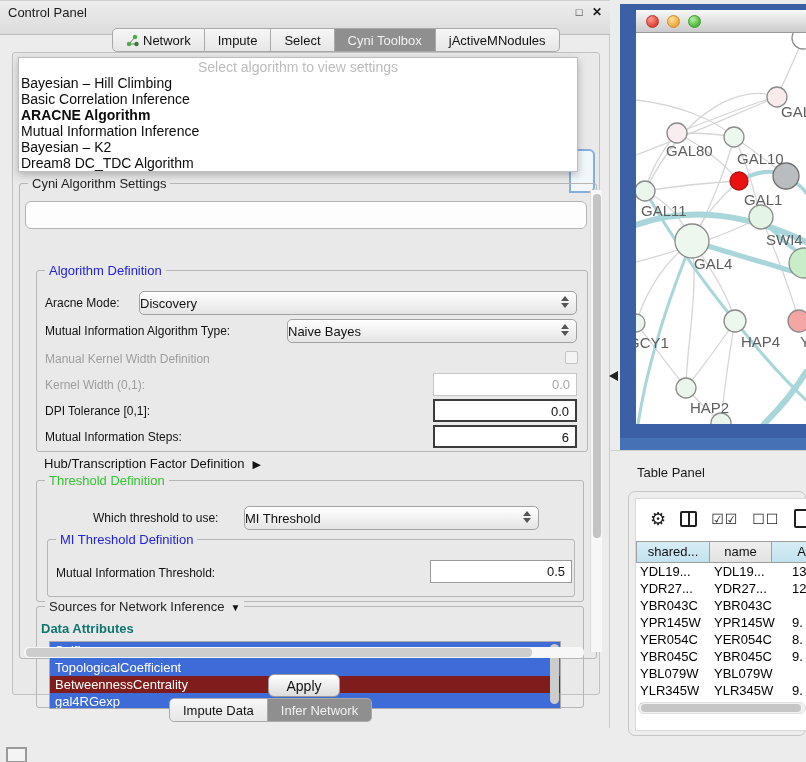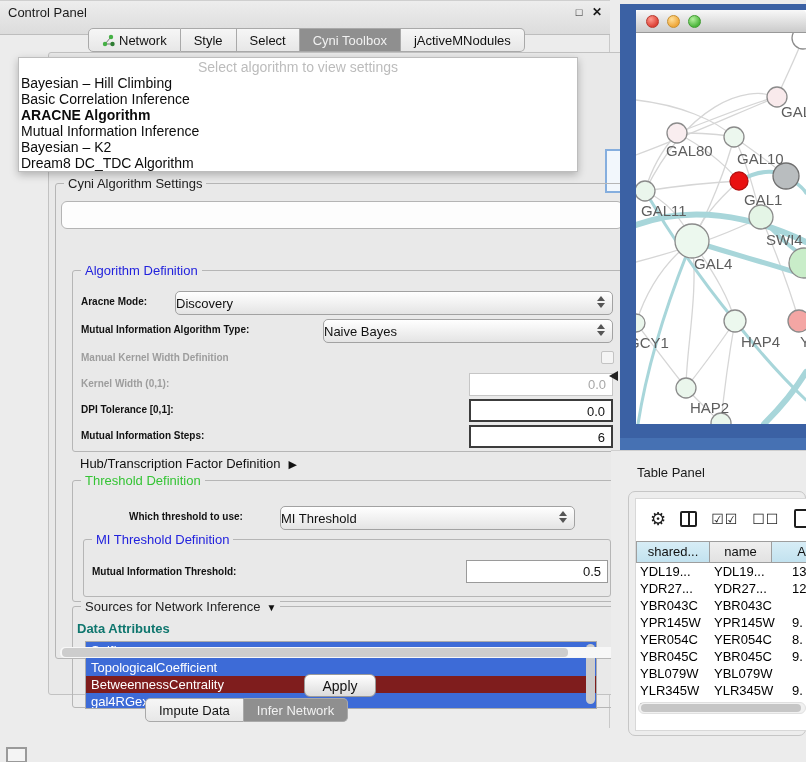--- a/index.html
+++ b/index.html
@@ -13,50 +13,50 @@
     background:linear-gradient(#ededed,#dcdcdc); border-top:1px solid #cfcfcf; border-bottom:1px solid #bdbdbd; }
   #cp-title { position:absolute; left:8px; top:4px; font-size:13px; color:#1a1a1a; }
   .win-btn { position:absolute; top:4px; width:14px; height:14px; font-size:12px; color:#1a1a1a; text-align:center; line-height:14px; cursor:default; }
   #cp-float { right:24px; font-size:11px; }
   #cp-close { right:6px; font-weight:bold; }
 
   
   .tabstrip { position:absolute; display:flex; height:24px; }
   .tab { display:flex; align-items:center; gap:4px; padding:0 13px; font-size:13px; color:#111;
     background:linear-gradient(#f6f6f6,#e7e7e7); border:1px solid #a9a9a9; border-left:none; white-space:nowrap; }
-  .tab:first-child { border-left:1px solid #a9a9a9; border-radius:5px 0 0 5px; }
+  .tab:first-child { border-left:1px solid #a9a9a9; border-radius:5px 0 0 5px;margin-left:24px; }
   .tab:last-child { border-radius:0 5px 5px 0; }
   .tab.selected { background:#8f8f8f; color:#f1f1f1; }
   #top-tabs { left:88px; top:28px; }
   #bottom-tabs { left:145px; top:698px; }
 
   
   #content-panel { position:absolute; left:12px; top:52px; width:588px; height:643px;
-    background:#e9e9e9; border:1px solid #c2c2c2; border-radius:3px;margin-left:36px; }
+    background:#e9e9e9; border:1px solid #c2c2c2; border-radius:3px; }
 
   
   #hidden-combo { position:absolute; left:12px; top:148px; width:562px; height:28px; background:#fdfdfd;
     border:1px solid #b4b4b4; border-radius:6px; }
   #hidden-focus-frag { position:absolute; left:556px; top:96px; width:26px; height:44px; background:#f2f7fc;
     border:2px solid #85aede; border-radius:0 6px 6px 0; }
 
   
   .groupbox { position:absolute; border:1px solid #b6b6b6; border-radius:3px; }
   .legend { position:absolute; top:-8px; left:8px; background:#e9e9e9; padding:0 4px; font-size:13px; white-space:nowrap; }
   .legend.blue { color:#2222dd; }
   .legend.green { color:#35c435; }
   .legend.dark { color:#222; }
 
   #settings-group { left:6px; top:130px; width:578px; height:476px; }
   #algdef-group   { left:16px; top:86px;  width:552px; height:182px; }
   #thr-group      { left:16px; top:296px; width:548px; height:122px; }
   #mithr-group    { left:10px; top:58px;  width:528px; height:58px; }
   #src-group      { left:16px; top:422px; width:548px; height:102px; }
 
-  .form-label { position:absolute; font-size:10px; font-weight:bold; color:#111; white-space:nowrap; }
+  .form-label { position:absolute; font-size:12px; font-weight:normal; color:#111; white-space:nowrap; }
   .form-label.disabled { color:#9d9d9d; }
 
   .combo { position:absolute; height:24px; background:linear-gradient(#ffffff,#e4e4e4);
     border:1px solid #a2a2a2; border-radius:5px; font-size:13px; color:#111;
     display:flex; align-items:center; }
   .combo .updown { position:absolute; right:7px; top:4px; display:flex; flex-direction:column; gap:2px; }
   .combo .updown i { display:block; width:0; height:0; border-left:4px solid transparent; border-right:4px solid transparent; }
   .combo .updown i.up { border-bottom:5px solid #555; }
   .combo .updown i.dn { border-top:5px solid #555; }
 
@@ -156,21 +156,21 @@
           <svg width="13" height="13" viewBox="0 0 13 13">
             <line x1="3" y1="10" x2="9" y2="3" stroke="#777" stroke-width="1"></line>
             <line x1="3" y1="10" x2="10" y2="10" stroke="#777" stroke-width="1"></line>
             <circle cx="3" cy="10" r="2.2" fill="#45b045"></circle>
             <circle cx="9" cy="3" r="2.2" fill="#45b045"></circle>
             <circle cx="10.5" cy="10" r="2.2" fill="#2e7d32"></circle>
           </svg>
           <span>Network</span>
         </div>
         <div class="tab">
-          <span>Style</span>
+          <span>Impute</span>
         </div>
         <div class="tab">
           <span>Select</span>
         </div>
         <div class="tab selected">
           <span>Cyni Toolbox</span>
         </div>
         <div class="tab">
           <span>jActiveMNodules</span>
         </div>

